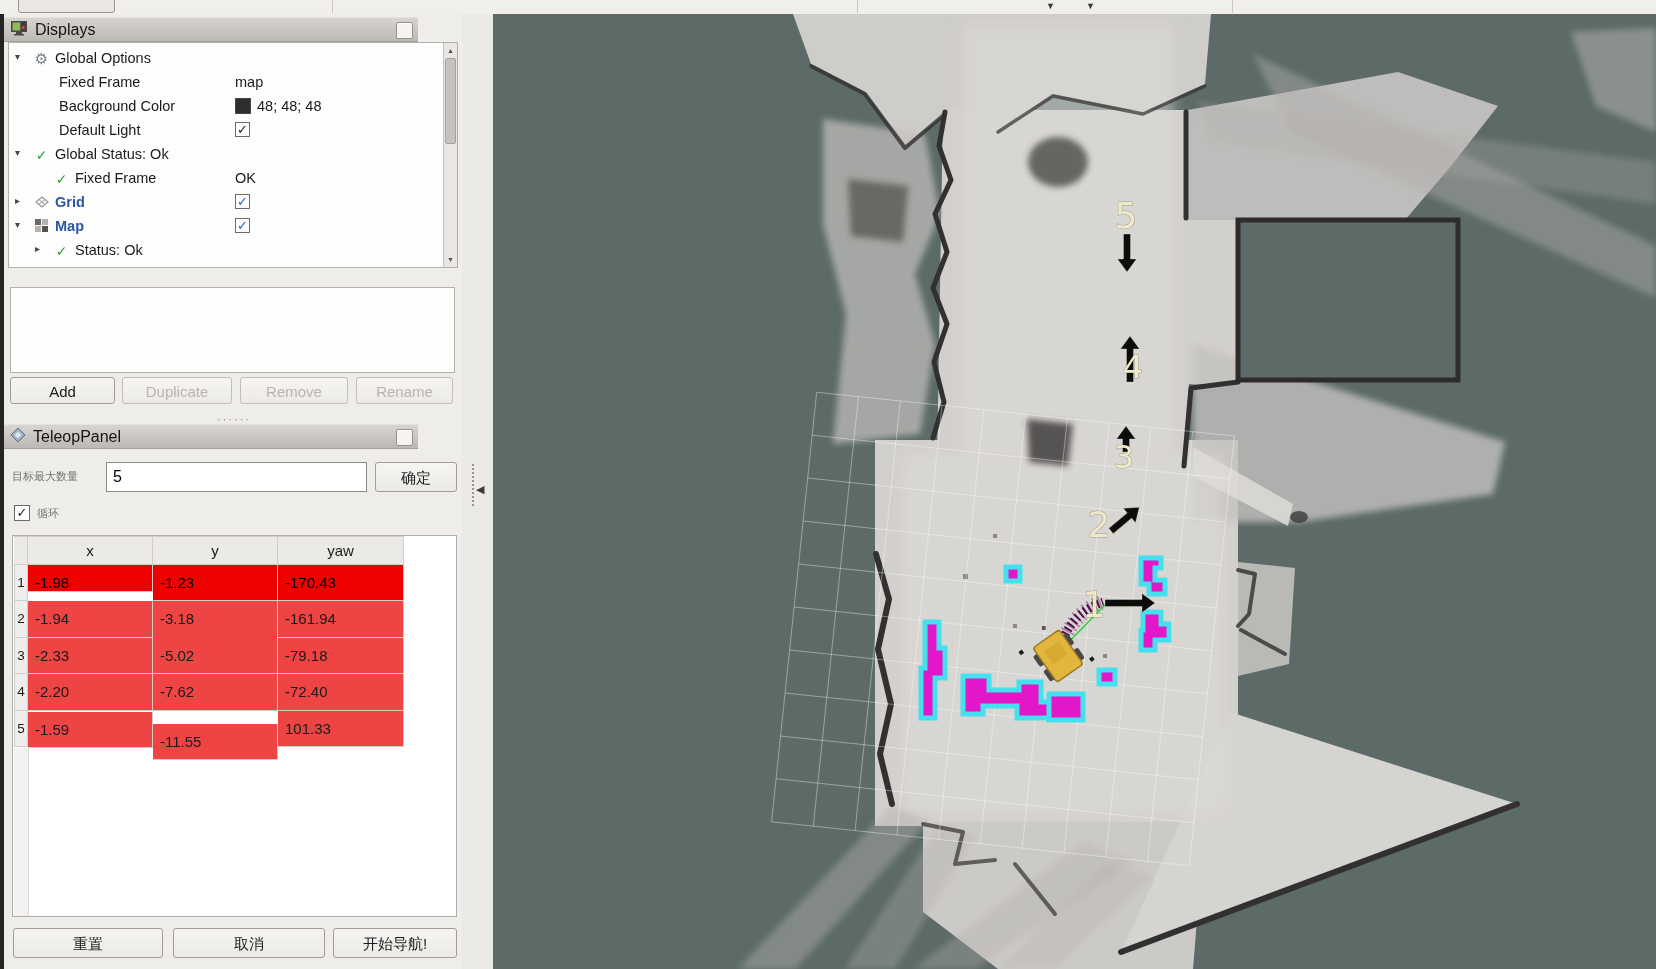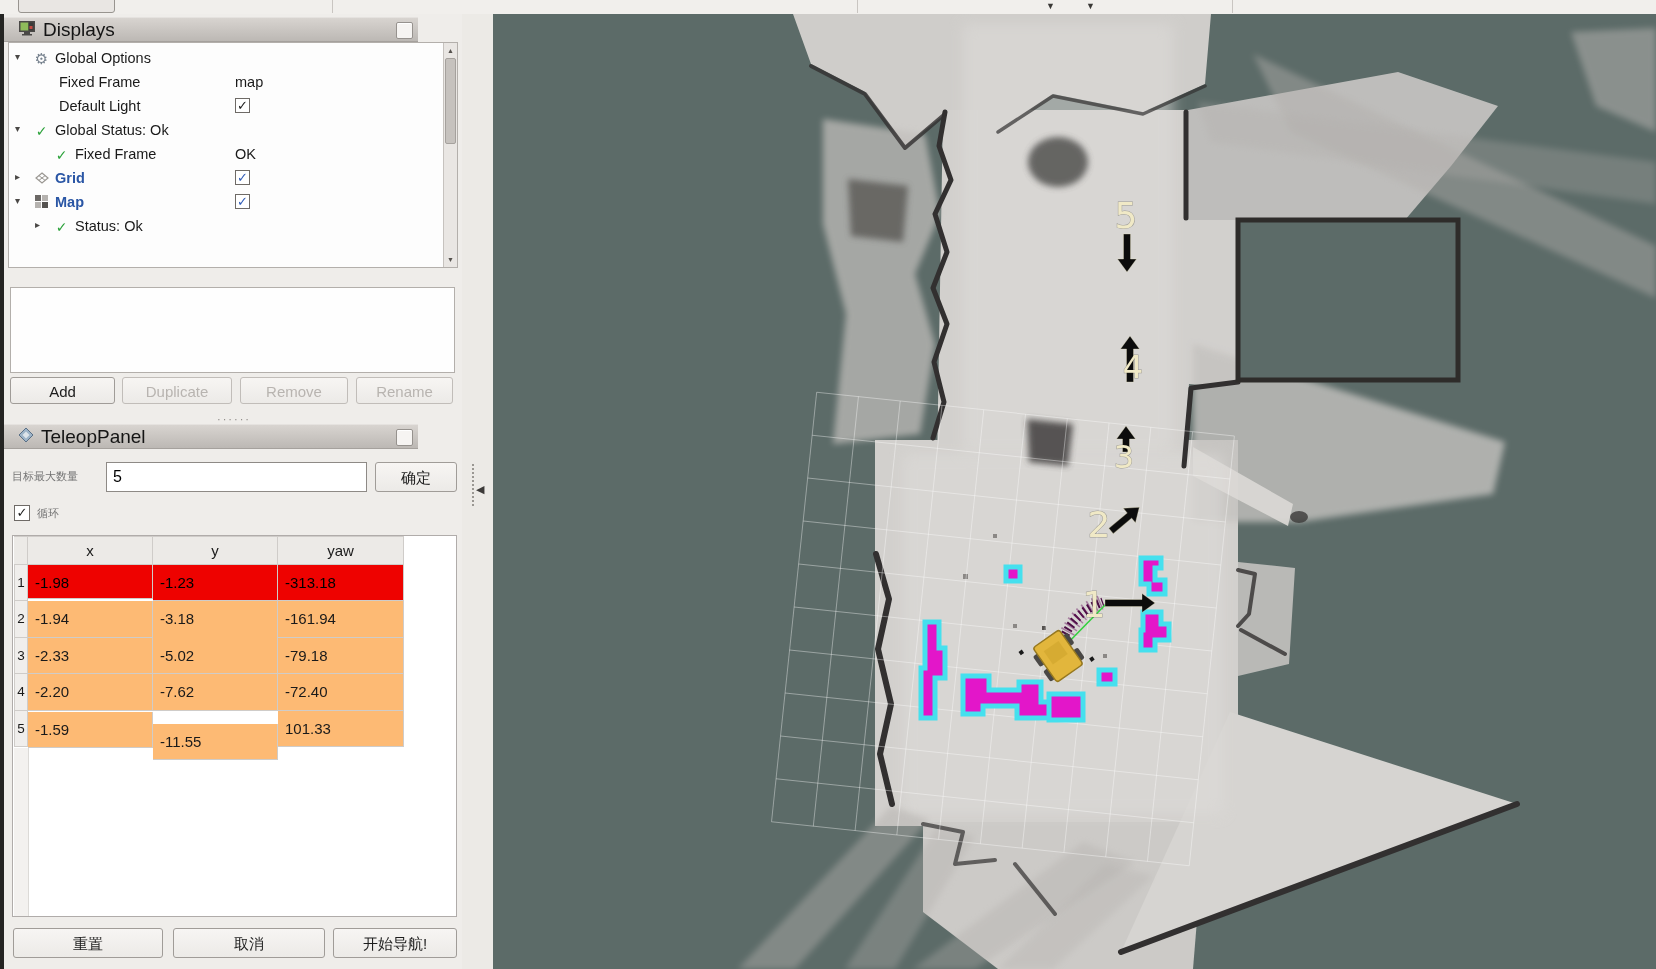--- a/index.html
+++ b/index.html
@@ -11,21 +11,21 @@
   .topbar-btn{position:absolute;left:18px;top:-3px;width:95px;height:14px;background:#e9e6e3;
               border:1px solid #98948f;border-radius:0 0 3px 3px;}
   .tb-caret{position:absolute;top:0px;font-size:9px;color:#3a3836;line-height:13px;}
   .tb-sep{position:absolute;top:0;width:1px;height:13px;background:#c9c5c1;}
   
   .win-edge{position:absolute;left:0;top:14px;width:4px;height:955px;background:#242422;}
   
   .dock{position:absolute;left:4px;top:14px;width:458px;height:955px;background:#efedea;}
   .panel-header{position:absolute;left:0;width:414px;height:25px;
       background:linear-gradient(#d8d4d0,#bcb8b4);border-top:1px solid #e5e2df;border-bottom:1px solid #a5a19d;
-      display:flex;align-items:center;gap:7px;padding-left:14px;box-sizing:border-box;font-size:19px;color:#141414;}
+      display:flex;align-items:center;gap:7px;padding-left:6px;box-sizing:border-box;font-size:16px;color:#141414;}
   .float-btn{position:absolute;right:5px;top:4px;width:15px;height:15px;background:#f6f4f2;
       border:1px solid #96928e;border-radius:2px;box-shadow:inset 0 1px 0 #fff;}
   
   .tree{position:absolute;left:4px;top:28px;width:450px;height:226px;background:#fdfdfd;
         border:1px solid #b3afab;box-sizing:border-box;overflow:hidden;}
   .trow{position:relative;height:24px;}
   .trow .exp{position:absolute;font-size:10px;color:#4a4846;top:4px;}
   .trow .ticon{position:absolute;top:3px;width:17px;height:17px;line-height:17px;text-align:center;}
   .trow .tlabel{position:absolute;top:3px;font-size:14.5px;white-space:nowrap;}
   .trow .tlabel.bold{font-weight:bold;color:#2a56a5;}
@@ -52,21 +52,21 @@
   .tp-input{position:absolute;left:102px;top:448px;width:261px;height:30px;border:1px solid #8e8a86;background:#fff;
             font-size:16px;padding:0 0 0 6px;box-sizing:border-box;font-family:inherit;}
   .tp-confirm{position:absolute;left:371px;top:448px;width:82px;height:30px;line-height:28px;}
   .loop-cb{position:absolute;left:10px;top:491px;width:16px;height:16px;}
   
   .twrap{position:absolute;left:8px;top:521px;width:445px;height:382px;background:#fff;border:1px solid #b0acaa;box-sizing:border-box;}
   .tcell{position:absolute;box-sizing:border-box;border-right:1px solid #cfccc9;border-bottom:1px solid #cfccc9;
          font-size:15px;overflow:hidden;}
   .thcell{background:#eceae7;text-align:center;line-height:28px;border-top:1px solid #cfccc9;}
   .tnum{background:#f0eeec;text-align:center;font-size:13.5px;border-left:1px solid #cfccc9;}
-  .tdata{padding:9px 0 0 7px;background:#fdba74;}
+  .tdata{padding:9px 0 0 7px;background:#ef4444;}
   .tdata.sel{background:#ee0200;color:#000;}
   .vstrip{position:absolute;left:1px;top:212px;width:14px;height:168px;background:#f3f1ef;border-right:1px solid #dcdad7;}
   
   .gutter{position:absolute;left:462px;top:14px;width:31px;height:955px;background:#eceae6;}
   .g-dots{position:absolute;left:10px;top:450px;height:42px;border-left:2px dotted #9a9792;}
   .g-arrow{position:absolute;left:14px;top:469px;font-size:11px;color:#3c3a38;}
   
   .viewport{position:absolute;left:493px;top:14px;width:1163px;height:955px;background:#5c6b68;}
   .viewport svg{display:block;width:100%;height:100%;}
   .wp-label{font-family:"DejaVu Sans","Liberation Sans",sans-serif;fill:#f0e9c6;paint-order:stroke;
@@ -110,20 +110,25 @@
         <div class="trow">
           <span class="exp" style="left:6px">▾</span>
           <span class="ticon" style="left:24px"><span class="gear-ic">⚙</span></span>
           <span class="tlabel " style="left:46px">Global Options</span>
         </div>
         <div class="trow">
           <span class="tlabel " style="left:50px">Fixed Frame</span>
           <span class="tvalue">map</span>
         </div>
         <div class="trow">
+          <span class="tlabel " style="left:50px">Background Color</span>
+          <span class="swatch" style="background:#2e2e2e"></span>
+       <span class="tvalue" style="left:248px">48; 48; 48</span>
+        </div>
+        <div class="trow">
           <span class="tlabel " style="left:50px">Default Light</span>
           <span class="cb" style="color:#1a1a1a">✓</span>
         </div>
         <div class="trow">
           <span class="exp" style="left:6px">▾</span>
           <span class="ticon" style="left:24px"><span class="ok-ic">✓</span></span>
           <span class="tlabel " style="left:46px">Global Status: Ok</span>
         </div>
         <div class="trow">
           <span class="ticon" style="left:44px"><span class="ok-ic">✓</span></span>
@@ -191,23 +196,23 @@
     <span class="cb loop-cb" id="loop-checkbox">✓</span>
     <div class="tp-label" style="left:33px;top:492px">循环</div>
 
     <div class="twrap" id="waypoint-table">
       <div class="vstrip"></div>
     <div class="tcell thcell" style="left:1px;top:0;width:14px;height:29px"></div>
         <div class="tcell thcell" style="left:15px;top:0;width:125px;height:29px">x</div>
         <div class="tcell thcell" style="left:140px;top:0;width:125px;height:29px">y</div>
         <div class="tcell thcell" style="left:265px;top:0;width:126px;height:29px">yaw</div>
         <div class="tcell tnum" style="left:1px;top:29px;width:14px;height:36.4px;line-height:36.4px">1</div>
-        <div class="tcell tdata sel" style="left:15px;top:29px;width:125px;height:34px">-1.98</div>
+        <div class="tcell tdata sel" style="left:15px;top:29px;width:125px;height:27px">-1.98</div>
         <div class="tcell tdata sel" style="left:140px;top:29px;width:125px;height:36.4px">-1.23</div>
-        <div class="tcell tdata sel" style="left:265px;top:29px;width:126px;height:36.4px">-313.18</div>
+        <div class="tcell tdata sel" style="left:265px;top:29px;width:126px;height:36.4px">-170.43</div>
         <div class="tcell tnum" style="left:1px;top:65.4px;width:14px;height:36.4px;line-height:36.4px">2</div>
         <div class="tcell tdata " style="left:15px;top:65.4px;width:125px;height:36.4px">-1.94</div>
         <div class="tcell tdata " style="left:140px;top:65.4px;width:125px;height:54px">-3.18</div>
         <div class="tcell tdata " style="left:265px;top:65.4px;width:126px;height:36.4px">-161.94</div>
         <div class="tcell tnum" style="left:1px;top:101.8px;width:14px;height:36.4px;line-height:36.4px">3</div>
         <div class="tcell tdata " style="left:15px;top:101.8px;width:125px;height:36.4px">-2.33</div>
         <div class="tcell tdata " style="left:140px;top:101.8px;width:125px;height:36.4px">-5.02</div>
         <div class="tcell tdata " style="left:265px;top:101.8px;width:126px;height:36.4px">-79.18</div>
         <div class="tcell tnum" style="left:1px;top:138.2px;width:14px;height:36.4px;line-height:36.4px">4</div>
         <div class="tcell tdata " style="left:15px;top:138.2px;width:125px;height:36.4px">-2.20</div>

